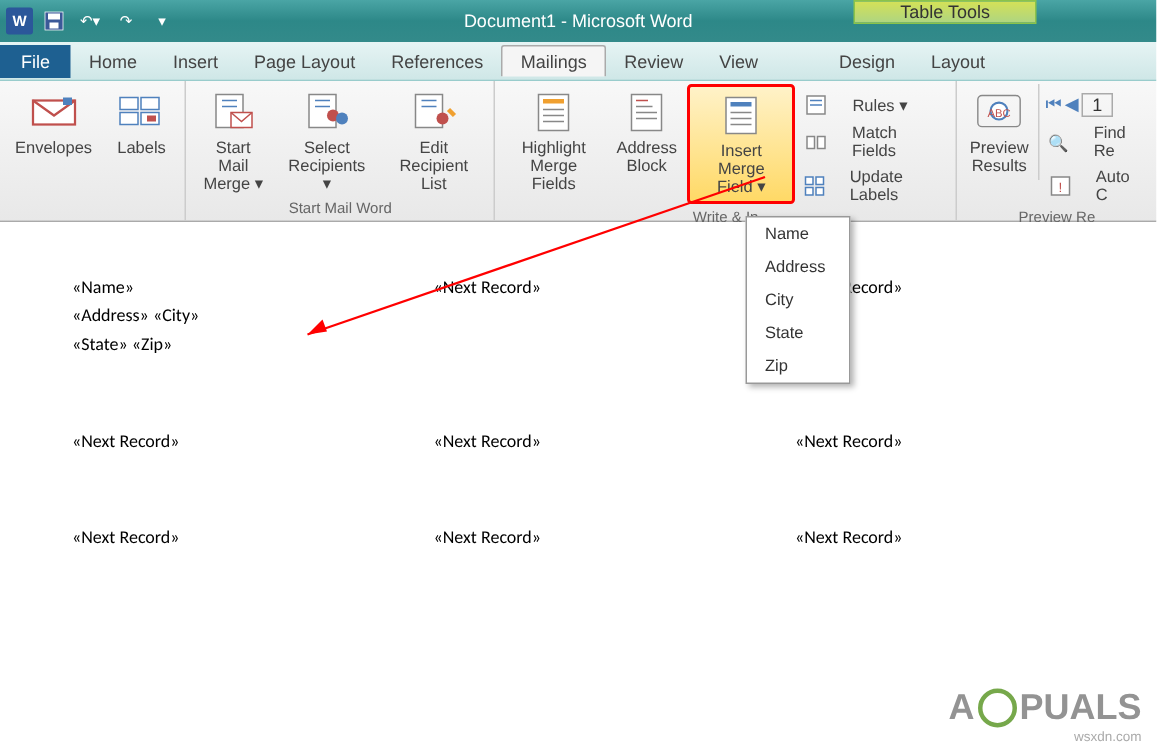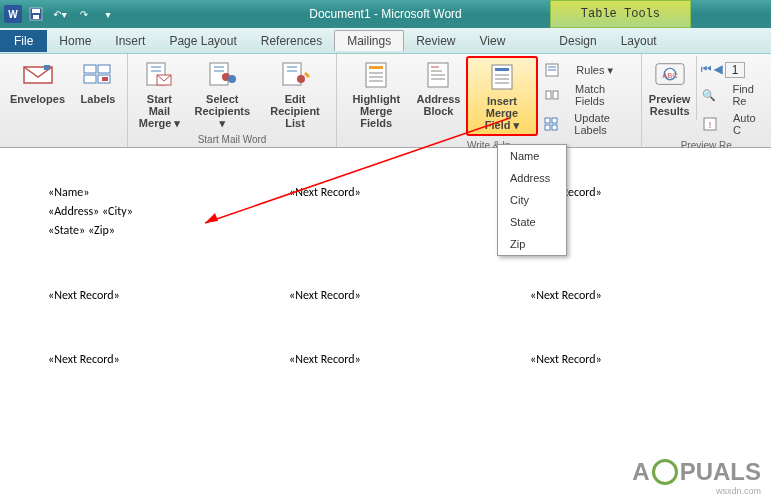--- a/index.html
+++ b/index.html
@@ -4,37 +4,37 @@
   <style>
     * { margin: 0; padding: 0; box-sizing: border-box; font-family: "Segoe UI", Tahoma, sans-serif; }
     body { width: 771px; height: 501px; background: #fff; overflow: hidden; position: relative; font-size: 11px; }
     
     
     .titlebar { height: 28px; background: linear-gradient(to bottom, #4aa5a5 0%, #2d8888 50%, #338a8a 100%); display: flex; align-items: center; color: #fff; position: relative; }
     .qat { display: flex; align-items: center; gap: 4px; padding: 0 4px; }
     .qat-btn { width: 20px; height: 20px; display: flex; align-items: center; justify-content: center; color: #fff; font-size: 10px; }
     .word-icon { width: 18px; height: 18px; background: #2b579a; color: #fff; display: flex; align-items: center; justify-content: center; font-weight: bold; font-size: 10px; border-radius: 2px; }
     .title-text { position: absolute; left: 50%; transform: translateX(-50%); color: #fff; font-size: 12px; }
-    .table-tools-tab { position: absolute; right: 80px; top: 0; height: 28px; background: linear-gradient(to bottom, #d4e157, #aed581); padding: 4px 30px; display: flex; align-items: center; font-size: 12px; color: #333; border: 1px solid #8bc34a; font-family: Liberation Mono, monospace; }
+    .table-tools-tab { position: absolute; right: 80px; top: 0; height: 16px; background: linear-gradient(to bottom, #d4e157, #aed581); padding: 4px 30px; display: flex; align-items: center; font-size: 12px; color: #333; border: 1px solid #8bc34a; }
     
     
     .tabs { height: 26px; background: linear-gradient(to bottom, #e6f4f4, #cfe7e7); display: flex; align-items: center; border-bottom: 1px solid #9cc; }
     .file-tab { background: #1e6091; color: #fff; padding: 3px 14px; height: 22px; display: flex; align-items: center; font-size: 12px; }
     .tab { padding: 3px 12px; color: #444; font-size: 12px; cursor: pointer; }
     .tab.active { background: #f5f5f5; border: 1px solid #aaa; border-bottom: none; border-radius: 2px 2px 0 0; }
     
     
     .ribbon { height: 94px; background: linear-gradient(to bottom, #f8f8f8, #e8e8e8); display: flex; border-bottom: 1px solid #aaa; }
     .group { border-right: 1px solid #ccc; padding: 2px 4px 0 4px; display: flex; flex-direction: column; }
     .group-content { flex: 1; display: flex; align-items: flex-start; gap: 2px; }
     .group-label { text-align: center; font-size: 10px; color: #666; padding: 2px 0; }
     .rbtn { display: flex; flex-direction: column; align-items: center; justify-content: flex-start; padding: 3px 6px; gap: 2px; text-align: center; cursor: pointer; font-size: 11px; color: #444; min-width: 50px; }
     .rbtn.highlighted { background: linear-gradient(to bottom, #fff2c8, #ffd966); border: 1px solid #e0a800; border-radius: 3px; justify-content: center; }
     .rbtn .ico { width: 32px; height: 32px; display: flex; align-items: center; justify-content: center; }
-    .rbtn .lbl { line-height: 1.1; font-weight: bold; }
+    .rbtn .lbl { line-height: 1.1; }
     .rbtn-small { display: flex; align-items: center; gap: 16px; padding: 2px 4px; font-size: 11px; color: #444; cursor: pointer; }
     .rbtn-small .ico-sm { width: 16px; height: 16px; display: flex; align-items: center; justify-content: center; }
     .vstack { display: flex; flex-direction: column; gap: 1px; padding-top: 4px; }
     
     
     .dropdown { position: absolute; top: 144px; left: 497px; width: 70px; background: #fff; border: 1px solid #999; box-shadow: 2px 2px 4px rgba(0,0,0,0.3); z-index: 10; }
     .dropdown-item { padding: 5px 12px; font-size: 11px; color: #333; cursor: pointer; }
     
     
     .doc-area { background: #fff; padding: 30px 0 0 0; height: 289px; position: relative; }

